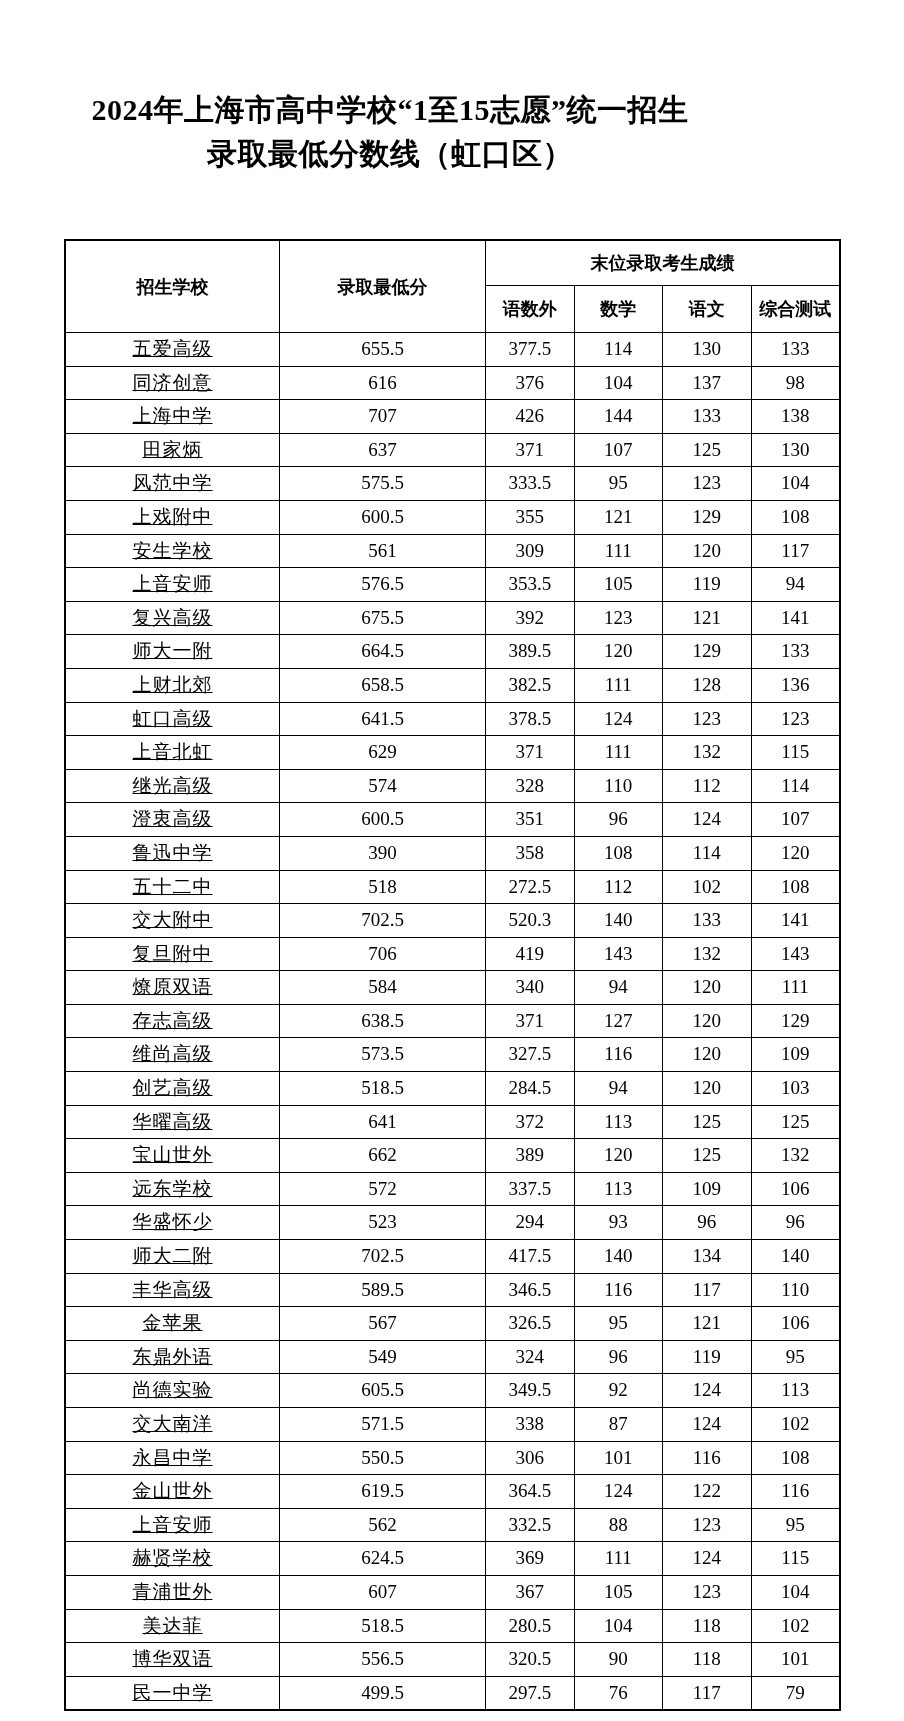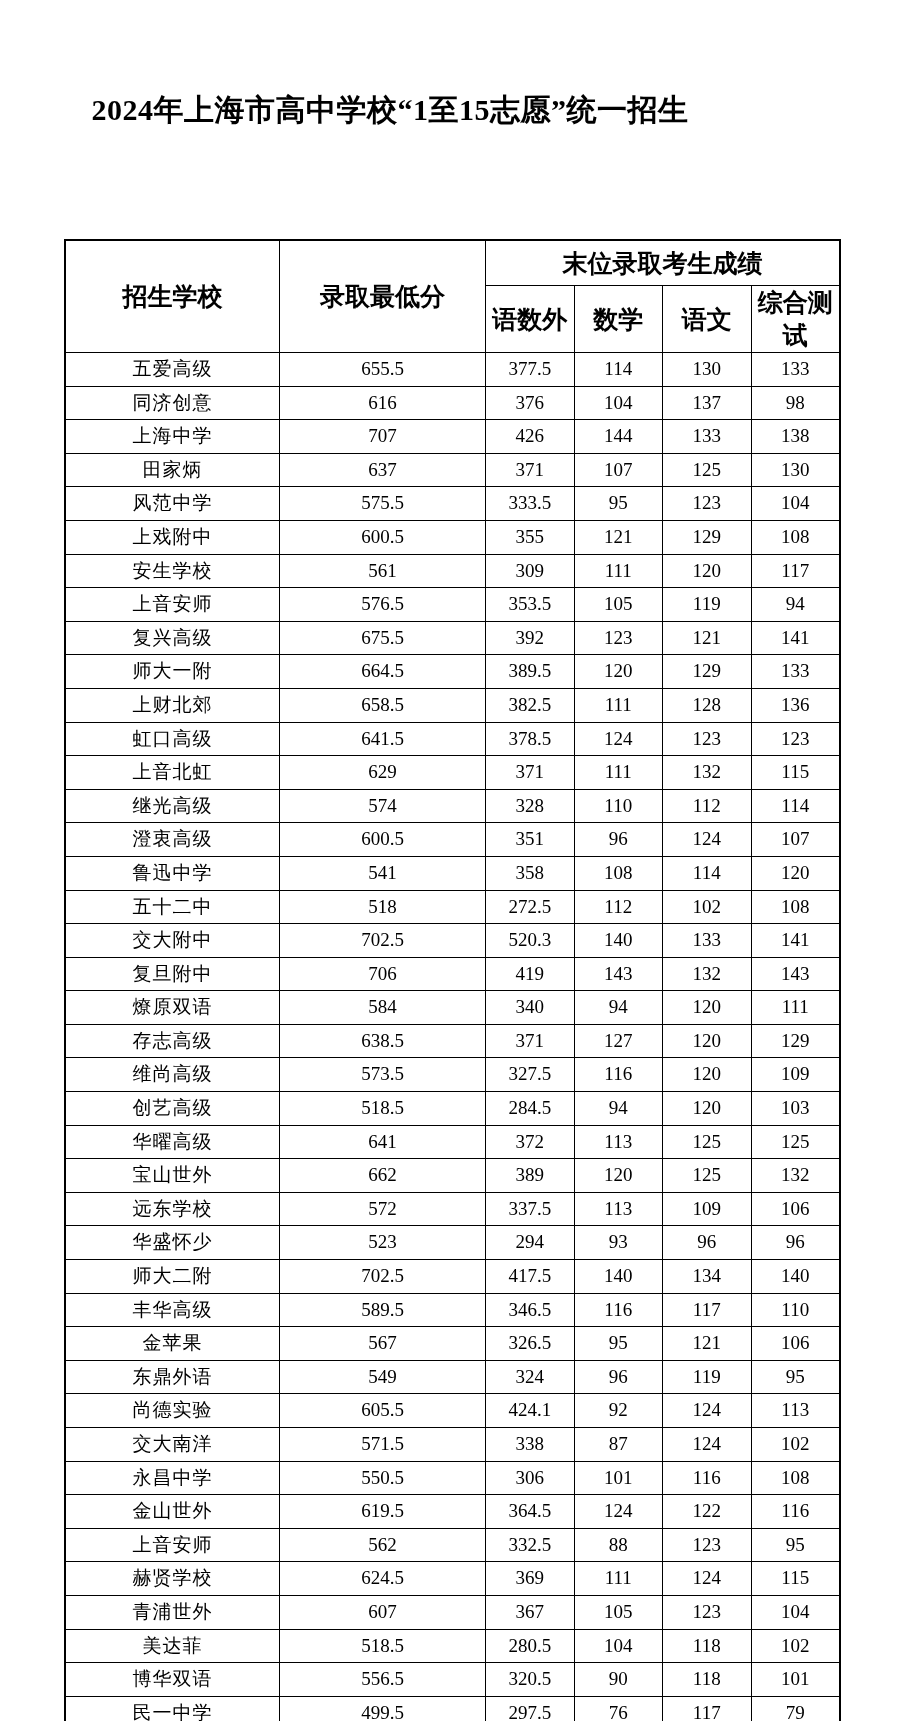--- a/index.html
+++ b/index.html
@@ -49,53 +49,55 @@
   table.score-table td {
     border: 1px solid #000000;
     text-align: center;
     vertical-align: middle;
     padding: 0;
     font-weight: normal;
     background: #ffffff;
   }
   table.score-table thead th {
     font-weight: bold;
-    font-size: 25px;
+    font-size: 18px;
   }
   
   table.score-table {
     outline: 1px solid #000000;
   }
   .h-school   { width: 213px; height: 90px; }
   .h-minscore { width: 205px; height: 90px; }
   .h-group    { height: 44px; }
   .h-sub      { height: 46px; }
   .c-yws { width: 85px; }
   .c-sx  { width: 60px; }
   .c-yw  { width: 49px; }
   .c-zh  { width: 163px; }
   tbody td {
     height: 32.6px;
     line-height: 32.6px;
     font-size: 19px;
   }
   tbody td.school-cell {
     letter-spacing: 1px;
+    text-decoration: underline;
   }
   tbody td.num {
     font-family: "Liberation Serif", "DejaVu Serif", serif;
   }
 </style>
 </head>
 <body>
 
 <div class="page">
 
   <div class="doc-title">
     <span class="line">2024年上海市高中学校“1至15志愿”统一招生</span>
+    <span class="line">录取最低分数线（虹口区）</span>
   </div>
 
   <div class="table-wrap">
     <table class="score-table">
       <thead>
         <tr>
           <th class="h-school" rowspan="2">招生学校</th>
           <th class="h-minscore" rowspan="2">录取最低分</th>
           <th class="h-group" colspan="4">末位录取考生成绩</th>
         </tr>
@@ -222,21 +224,21 @@
           <tr>
             <td class="school-cell">澄衷高级</td>
             <td class="num">600.5</td>
             <td class="num">351</td>
             <td class="num">96</td>
             <td class="num">124</td>
             <td class="num">107</td>
           </tr>
           <tr>
             <td class="school-cell">鲁迅中学</td>
-            <td class="num">541</td>
+            <td class="num">390</td>
             <td class="num">358</td>
             <td class="num">108</td>
             <td class="num">114</td>
             <td class="num">120</td>
           </tr>
           <tr>
             <td class="school-cell">五十二中</td>
             <td class="num">518</td>
             <td class="num">272.5</td>
             <td class="num">112</td>
@@ -351,21 +353,21 @@
             <td class="school-cell">东鼎外语</td>
             <td class="num">549</td>
             <td class="num">324</td>
             <td class="num">96</td>
             <td class="num">119</td>
             <td class="num">95</td>
           </tr>
           <tr>
             <td class="school-cell">尚德实验</td>
             <td class="num">605.5</td>
-            <td class="num">424.1</td>
+            <td class="num">349.5</td>
             <td class="num">92</td>
             <td class="num">124</td>
             <td class="num">113</td>
           </tr>
           <tr>
             <td class="school-cell">交大南洋</td>
             <td class="num">571.5</td>
             <td class="num">338</td>
             <td class="num">87</td>
             <td class="num">124</td>

